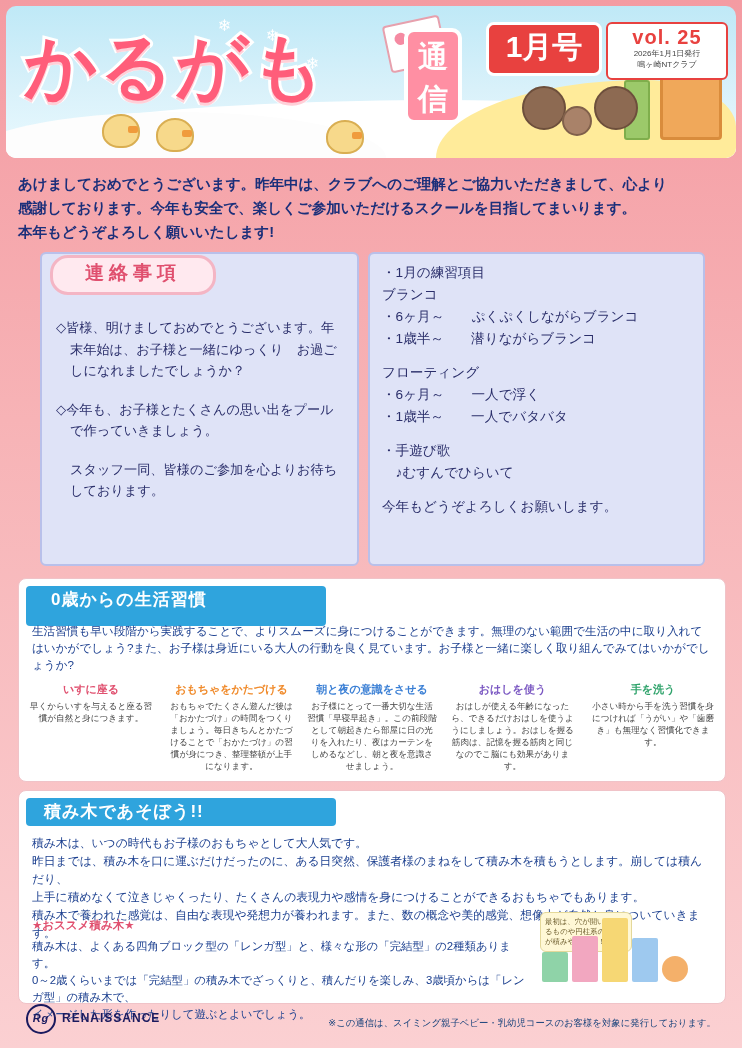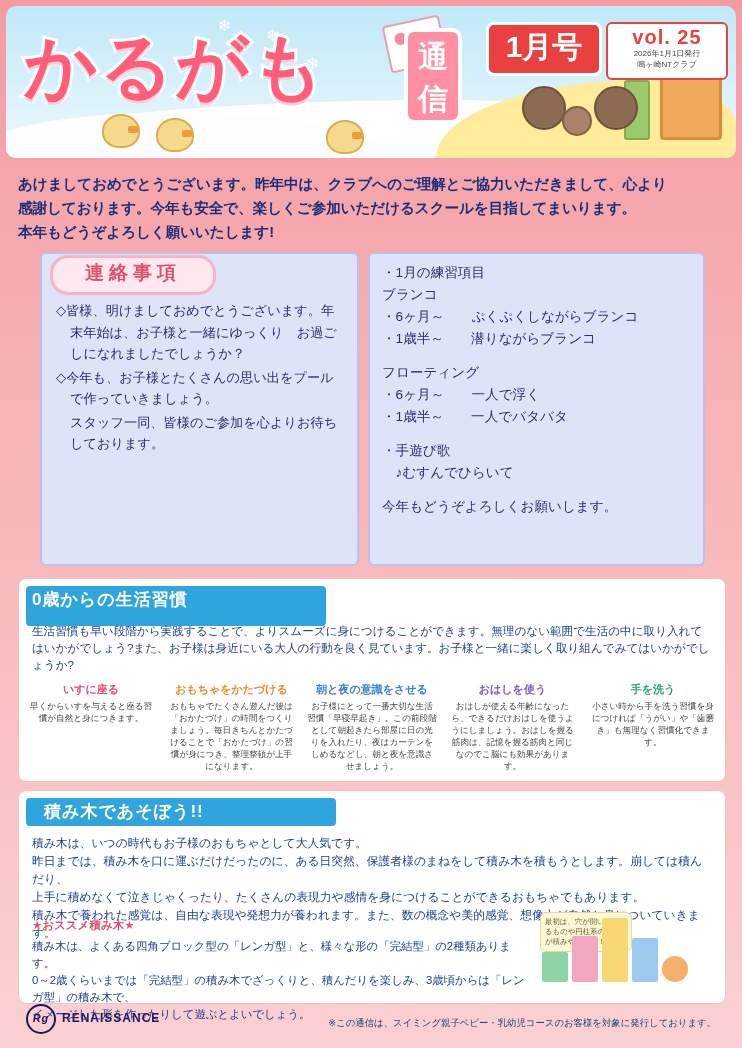--- a/index.html
+++ b/index.html
@@ -106,40 +106,40 @@
   .renraku{
     position:absolute;left:50px;top:255px;width:160px;height:34px;
     background:#ffe9ef;border:3px solid #f4b5c4;border-radius:18px;
     color:#e0506f;font-size:19px;font-weight:bold;text-align:center;line-height:30px;
     letter-spacing:5px;
   }
   .left-text{
     position:absolute;left:56px;top:300px;width:288px;
     color:#2b2f6b;font-size:13.2px;line-height:21.5px;
   }
-  .left-text p{margin:0 0 2px 0;}
+  .left-text p{margin:17px 0 2px 0;}
   .left-text .ind{padding-left:14px;text-indent:-14px;}
   .left-bottom{
     position:absolute;left:56px;top:495px;width:288px;
     color:#2b2f6b;font-size:13.6px;line-height:22px;
   }
   .right-text{
     position:absolute;left:382px;top:262px;width:310px;
     color:#2b2f6b;font-size:13.6px;line-height:22px;
   }
   .right-text .gap{height:12px;}
   
   .sec1{
     position:absolute;left:18px;top:578px;width:706px;height:202px;
     background:#fff;border-radius:8px;border:1px solid #f0c3c8;
   }
   .sec1-title{
     position:absolute;left:26px;top:586px;width:300px;height:40px;
     background:#2fa4dd;border-radius:4px;color:#fff;font-size:17px;font-weight:bold;
-    line-height:28px;padding-left:6px;box-sizing:border-box;letter-spacing:1px;
+    line-height:28px;padding-left:25px;box-sizing:border-box;letter-spacing:1px;
   }
   .sec1-body{
     position:absolute;left:32px;top:622px;width:680px;
     color:#1b3f8f;font-size:11.6px;line-height:17px;
   }
   .cards{
     position:absolute;left:26px;top:682px;width:692px;height:92px;
     display:flex;justify-content:space-between;
   }
   .card{width:130px;text-align:center;}

